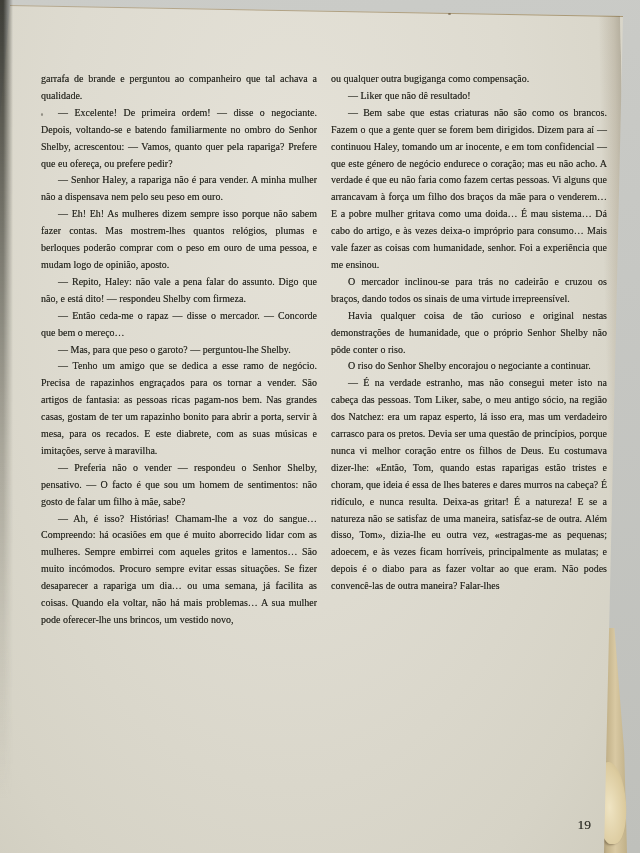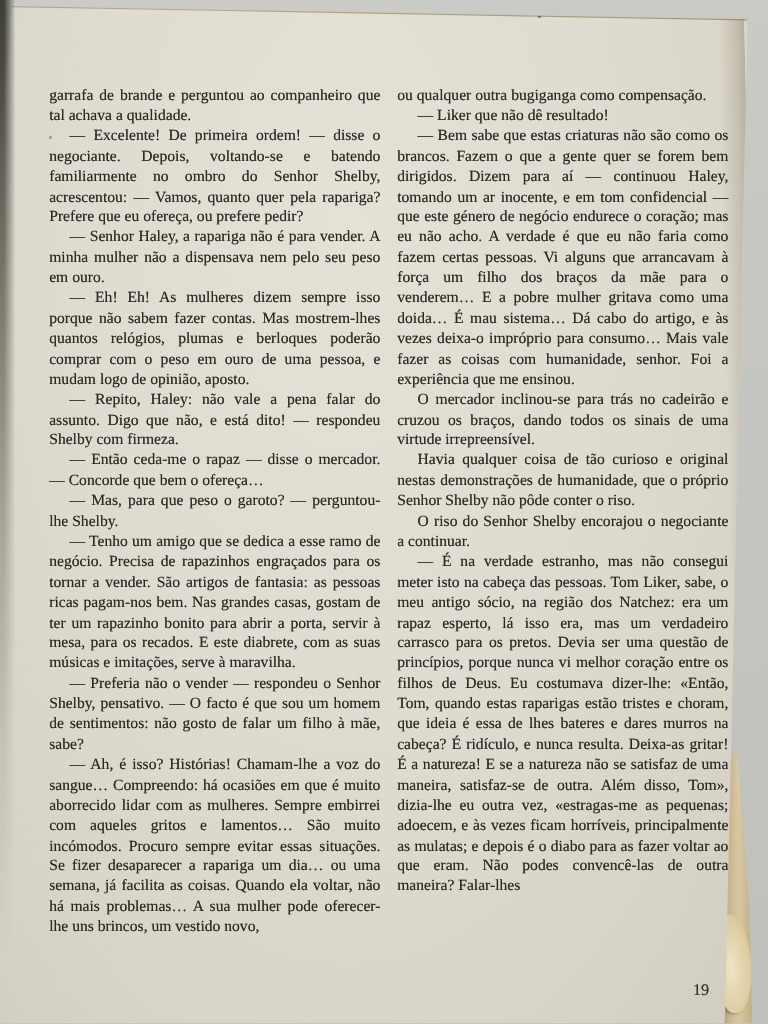--- a/index.html
+++ b/index.html
@@ -67,21 +67,21 @@
   .dust-speck { position: absolute; background: rgba(70,65,55,.5); border-radius: 50%; }
   .speck-1 { left: 41px; top: 113px; width: 2px; height: 3px; }
   .speck-2 { left: 448px; top: 13px; width: 3px; height: 2px; background: rgba(90,70,40,.6); }
 
   
   .text-columns {
     position: absolute; left: 41px; top: 71px;
     width: 566px;
     display: flex; gap: 14px;
     color: #2b2b24;
-    font-size: 13px;
+    font-size: 10px;
     line-height: 16.9px;
     text-align: justify;
     text-shadow: 0 0 0.5px rgba(43,43,36,.65);
     justify-content: flex-end;
   }
   .column { width: 276px; }
   .column p { margin: 0; text-indent: 17px; }
   .column p.continuation { text-indent: 0; }
   .page-number {
     position: absolute; right: 49px; top: 817px;
@@ -103,21 +103,21 @@
     <div class="dust-speck speck-1"></div>
     <div class="dust-speck speck-2"></div>
 
     <div class="text-columns">
       <div class="column">
         <p class="continuation">garrafa de brande e perguntou ao companheiro que tal achava a qualidade.</p>
         <p>— Excelente! De primeira ordem! — disse o negociante. Depois, voltando-se e batendo familiarmente no ombro do Senhor Shelby, acrescentou: — Vamos, quanto quer pela rapariga? Prefere que eu ofereça, ou prefere pedir?</p>
         <p>— Senhor Haley, a rapariga não é para vender. A minha mulher não a dispensava nem pelo seu peso em ouro.</p>
         <p>— Eh! Eh! As mulheres dizem sempre isso porque não sabem fazer contas. Mas mostrem-lhes quantos relógios, plumas e berloques poderão comprar com o peso em ouro de uma pessoa, e mudam logo de opinião, aposto.</p>
         <p>— Repito, Haley: não vale a pena falar do assunto. Digo que não, e está dito! — respondeu Shelby com firmeza.</p>
-        <p>— Então ceda-me o rapaz — disse o mercador. — Concorde que bem o ofereça…</p>
+        <p>— Então ceda-me o rapaz — disse o mercador. — Concorde que bem o mereço…</p>
         <p>— Mas, para que peso o garoto? — perguntou-lhe Shelby.</p>
         <p>— Tenho um amigo que se dedica a esse ramo de negócio. Precisa de rapazinhos engraçados para os tornar a vender. São artigos de fantasia: as pessoas ricas pagam-nos bem. Nas grandes casas, gostam de ter um rapazinho bonito para abrir a porta, servir à mesa, para os recados. E este diabrete, com as suas músicas e imitações, serve à maravilha.</p>
         <p>— Preferia não o vender — respondeu o Senhor Shelby, pensativo. — O facto é que sou um homem de sentimentos: não gosto de falar um filho à mãe, sabe?</p>
         <p>— Ah, é isso? Histórias! Chamam-lhe a voz do sangue… Compreendo: há ocasiões em que é muito aborrecido lidar com as mulheres. Sempre embirrei com aqueles gritos e lamentos… São muito incómodos. Procuro sempre evitar essas situações. Se fizer desaparecer a rapariga um dia… ou uma semana, já facilita as coisas. Quando ela voltar, não há mais problemas… A sua mulher pode oferecer-lhe uns brincos, um vestido novo,</p>
       </div>
       <div class="column">
         <p class="continuation">ou qualquer outra bugiganga como compensação.</p>
         <p>— Liker que não dê resultado!</p>
         <p>— Bem sabe que estas criaturas não são como os brancos. Fazem o que a gente quer se forem bem dirigidos. Dizem para aí — continuou Haley, tomando um ar inocente, e em tom confidencial — que este género de negócio endurece o coração; mas eu não acho. A verdade é que eu não faria como fazem certas pessoas. Vi alguns que arrancavam à força um filho dos braços da mãe para o venderem… E a pobre mulher gritava como uma doida… É mau sistema… Dá cabo do artigo, e às vezes deixa-o impróprio para consumo… Mais vale fazer as coisas com humanidade, senhor. Foi a experiência que me ensinou.</p>
         <p>O mercador inclinou-se para trás no cadeirão e cruzou os braços, dando todos os sinais de uma virtude irrepreensível.</p>

